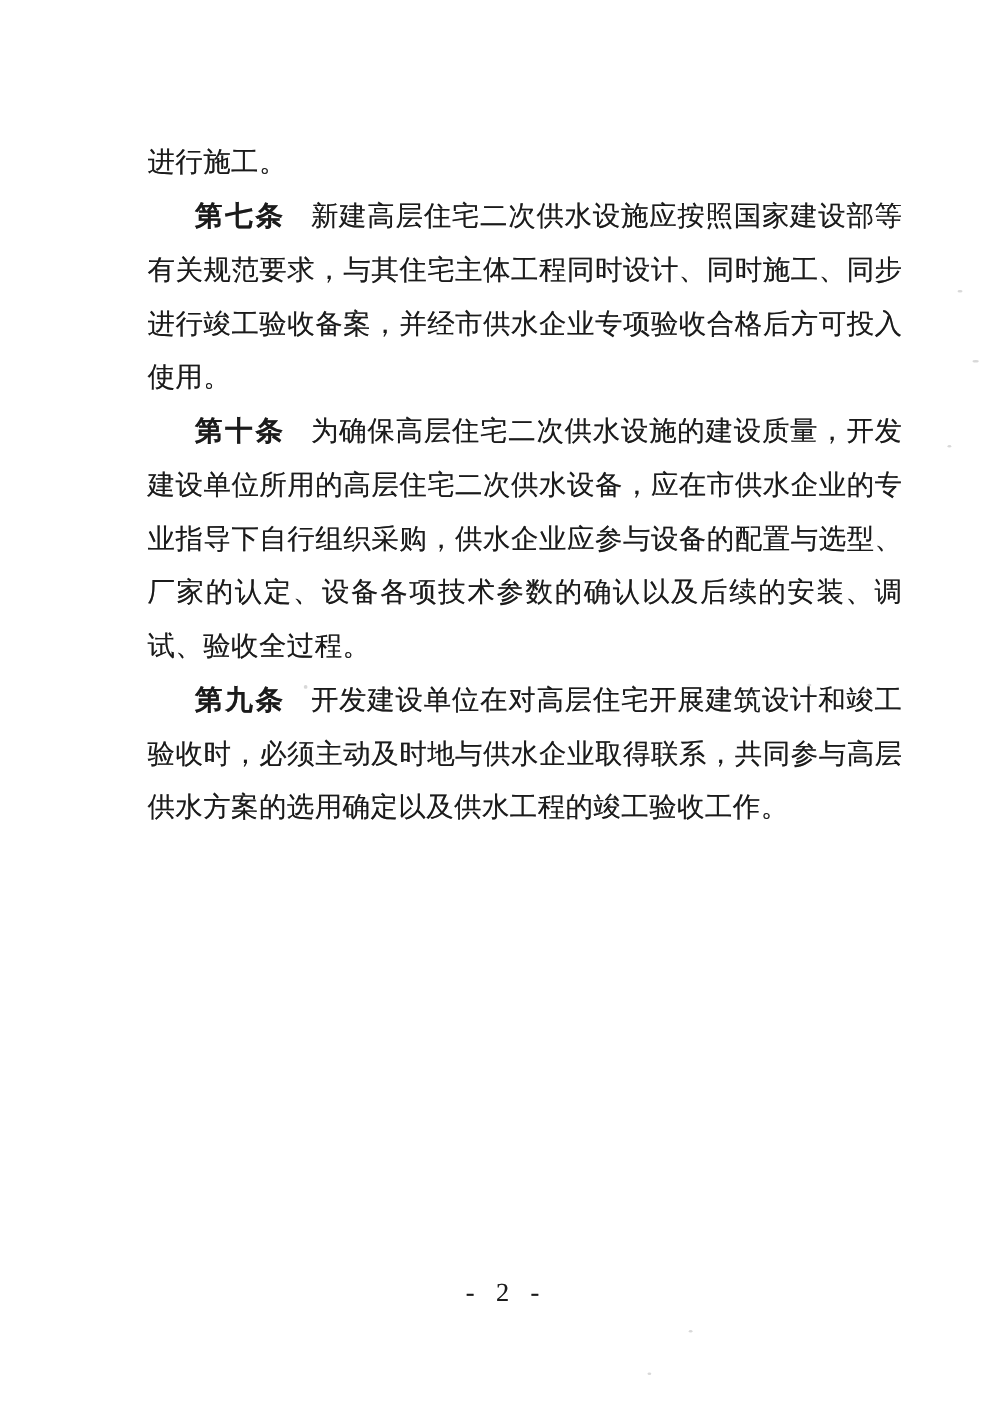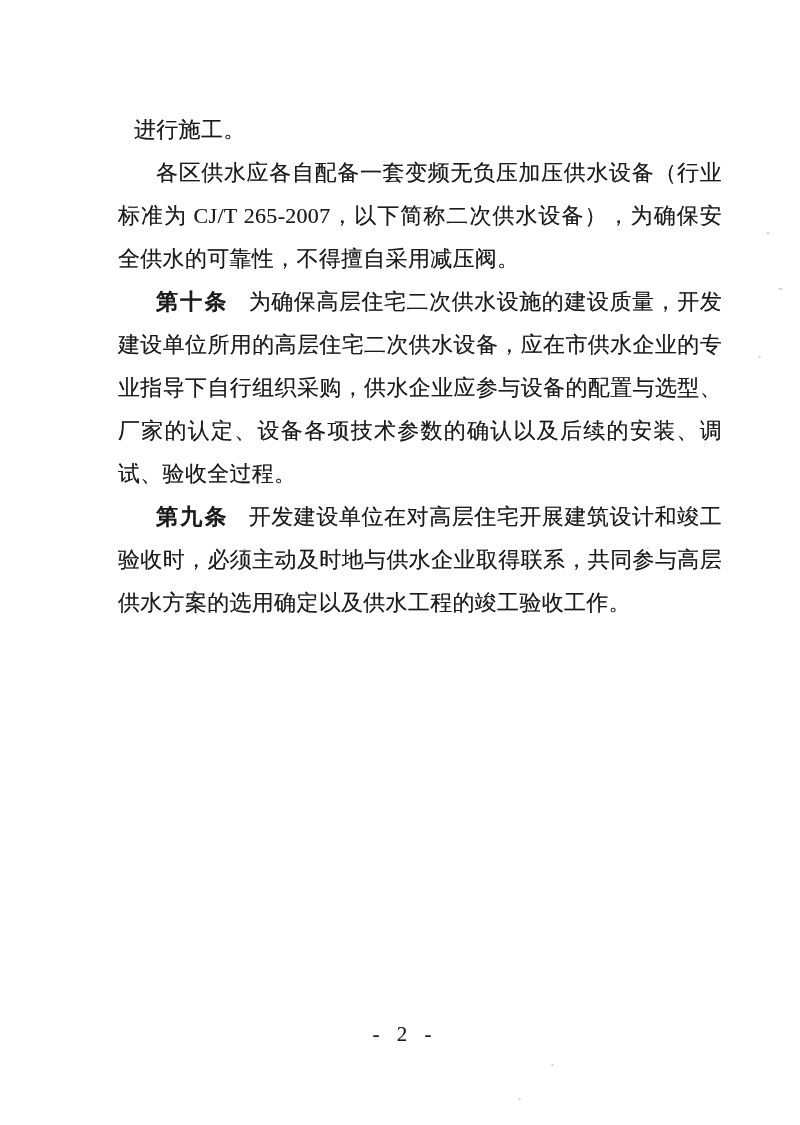--- a/index.html
+++ b/index.html
@@ -26,21 +26,20 @@
     margin: 0;
     font-size: 22px;
     line-height: 43px;
     letter-spacing: 0.3px;
     text-align: justify;
     text-indent: 38px;
     text-shadow: 0 0 0.5px rgba(20,20,20,0.55);
   }
   .para.cont {
     text-indent: 0;
-    margin-left: 16px;
   }
   .art-no {
     font-weight: 700;
     font-family: "Liberation Sans", "DejaVu Sans", sans-serif;
     margin-right: 20px;
     letter-spacing: 2px;
   }
   .footer {
     position: absolute;
     left: 0;
@@ -64,25 +63,25 @@
 <body>
 
 <div class="page">
 
   <div class="content">
 
     <p class="para cont">
       <span>进行施工。</span>
     </p>
 
+    <p class="para">
+      <span class="art-no">第七条</span><span>新建高层住宅二次供水设施应按照国家建设部等有关规范要求，与其住宅主体工程同时设计、同时施工、同步进行竣工验收备案，并经市供水企业专项验收合格后方可投入使用。</span>
+    </p>
 
 
-    <p class="para">
-      <span>各区供水应各自配备一套变频无负压加压供水设备（行业标准为 CJ/T 265-2007，以下简称二次供水设备），为确保安全供水的可靠性，不得擅自采用减压阀。</span>
-    </p>
 
     <p class="para">
       <span class="art-no">第十条</span><span>为确保高层住宅二次供水设施的建设质量，开发建设单位所用的高层住宅二次供水设备，应在市供水企业的专业指导下自行组织采购，供水企业应参与设备的配置与选型、厂家的认定、设备各项技术参数的确认以及后续的安装、调试、验收全过程。</span>
     </p>
 
     <p class="para">
       <span class="art-no">第九条</span><span>开发建设单位在对高层住宅开展建筑设计和竣工验收时，必须主动及时地与供水企业取得联系，共同参与高层供水方案的选用确定以及供水工程的竣工验收工作。</span>
     </p>
 
   </div>

